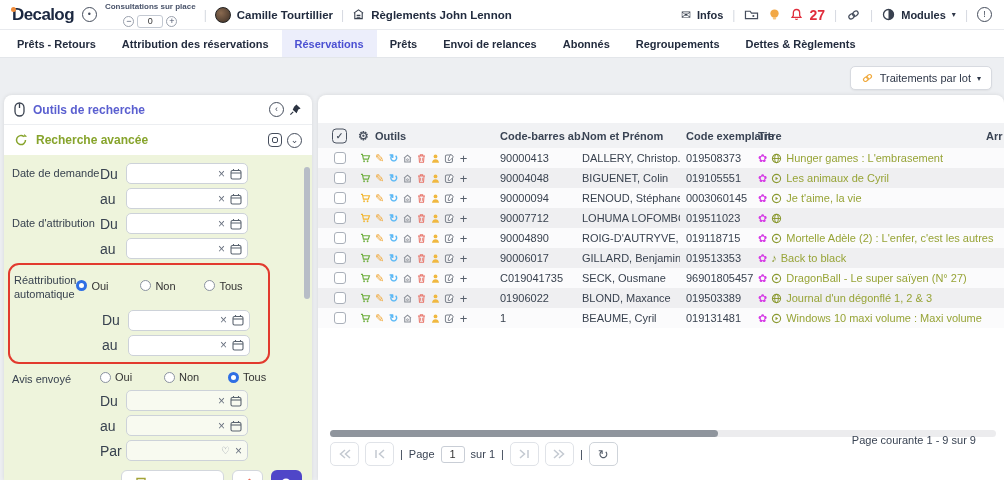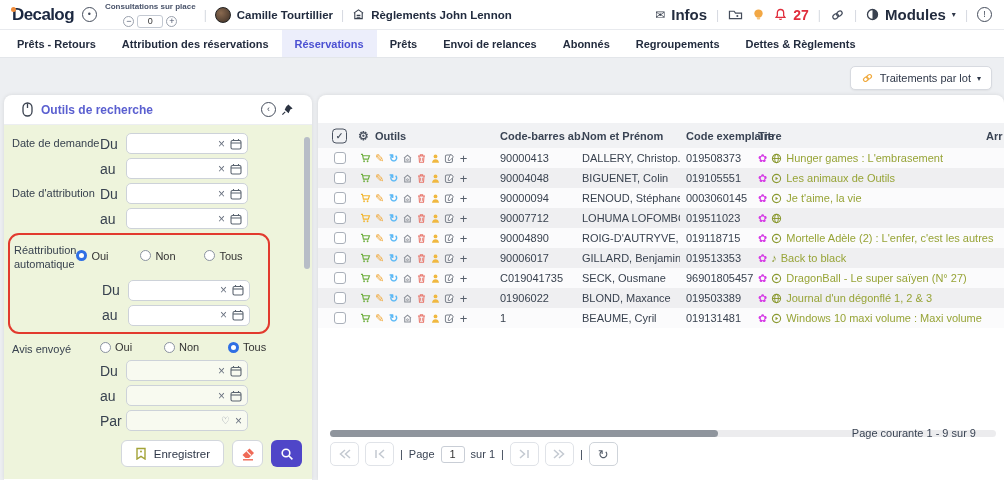--- a/index.html
+++ b/index.html
@@ -21,33 +21,33 @@
   .consult { display:flex; flex-direction:column; align-items:center; gap:4px; }
   .consult-label { font-size:8px; color:#49536a; font-weight:bold; white-space:nowrap; }
   .stepper { display:flex; align-items:center; gap:3px; }
   .stepbtn { width:11px; height:11px; border:1px solid #9aa1ad; border-radius:50%; font-size:9px; display:flex; align-items:center; justify-content:center; color:#49536a; background:#fff; }
   .countbox { width:26px; height:13px; border:1px solid #c3c9d2; border-radius:3px; text-align:center; font-size:9px; color:#333; padding:0; }
   .sep { color:#d5d9e0; font-size:12px; }
   .uname { font-weight:bold; font-size:11.5px; color:#222c3f; white-space:nowrap; }
   .avatar { width:16px; height:16px; border-radius:50%; background:radial-gradient(circle at 35% 35%, #8a6a50, #3c2f26); border:1px solid #222; }
   .hgrp { display:flex; align-items:center; gap:6px; }
   .hright { margin-left:auto; display:flex; align-items:center; gap:9px; }
-  .hlabel { font-weight:bold; font-size:15px; color:#232c3e; }
+  .hlabel { font-weight:bold; font-size:11px; color:#232c3e; }
   .badge27 { color:#e02d3c; font-weight:bold; font-size:14px; }
   .glyph { font-size:12px; color:#39414f; line-height:1; }
   
   .tabs { position:absolute; top:30px; left:0; right:0; height:28px; background:#fff; border-bottom:1px solid #e3e6ea; display:flex; align-items:stretch; padding:0 4px; z-index:5; }
   .tab { padding:0 13px; display:flex; align-items:center; font-weight:bold; font-size:11px; color:#232c3e; white-space:nowrap; cursor:default; }
   .tab.active { color:#4b50d2; background:#eceefb; }
   
   .batch { position:absolute; top:66px; right:12px; height:24px; background:#fff; border:1px solid #d7dae0; border-radius:5px; display:flex; align-items:center; gap:6px; padding:0 10px; font-size:11px; color:#2e3748; box-shadow:0 1px 2px rgba(0,0,0,.06); }
   .caret { font-size:8px; color:#2e3748; }
   
   .sidebar { position:absolute; left:4px; top:95px; width:308px; bottom:0; background:#fff; border-radius:8px 8px 0 0; box-shadow:0 0 4px rgba(0,0,0,.10); overflow:hidden; }
-  .sb-row { height:30px; display:flex; align-items:center; gap:8px; padding:0 18px; }
+  .sb-row { height:30px; display:flex; align-items:center; gap:8px; padding:0 10px; }
   .sb-row.bordered { border-bottom:1px solid #eceef1; }
   .sb-title { color:#5a5fd0; font-weight:bold; font-size:12px; }
   .sb-adv-title { color:#87a42c; font-weight:bold; font-size:12px; }
   .sb-right { margin-left:auto; display:flex; gap:5px; align-items:center; }
   .sqicon { width:14px; height:14px; border:1.3px solid #454d5c; border-radius:4px; display:inline-flex; align-items:center; justify-content:center; }
   .sqicon i { width:6px; height:6px; border:1.3px solid #454d5c; border-radius:2px; display:block; }
   .form { position:relative; background:#eef4dc; padding:8px 10px 4px 8px; }
   .frow { display:flex; align-items:center; margin-bottom:4px; }
   .flab { width:88px; font-size:11px; color:#38424f; align-self:flex-start; padding-top:4px; line-height:1.25; }
   .fsub { width:26px; font-size:14px; color:#38424f; }
@@ -83,21 +83,21 @@
   .c-title { position:absolute; left:440px; top:0; height:20px; display:flex; align-items:center; gap:4px; white-space:nowrap; }
   .flower { color:#d63ce6; font-size:11px; line-height:1; }
   .media { display:inline-flex; }
   .t-text { color:#97a437; font-size:11px; }
   .hscroll-track { position:absolute; left:12px; right:8px; top:335px; height:7px; background:#ececee; border-radius:4px; }
   .hscroll-thumb { position:absolute; left:0; top:0; height:7px; width:388px; background:#8f959d; border-radius:4px; }
   .pager { position:absolute; left:12px; top:347px; display:flex; align-items:center; gap:6px; font-size:11px; color:#3a4454; }
   .pbtn { width:29px; height:24px; border:1px solid #e0e3e8; border-radius:5px; display:flex; align-items:center; justify-content:center; background:#fff; color:#c3c9d1; }
   .pbtn.dark { border-color:#cfd4da; color:#555e6b; font-size:13px; }
   .pinput { width:24px; height:17px; border:1px solid #c9ced6; border-radius:3px; text-align:center; font-size:11px; color:#333; }
-  .psum { position:absolute; right:28px; top:332px; font-size:11px; color:#3a4454;padding-left:33px; }
+  .psum { position:absolute; right:28px; top:339px; font-size:11px; color:#3a4454;padding-left:33px; }
 </style>
 </head>
 <body>
 
 <div class="hdr">
   <span class="logo">Decalog</span>
   <span class="circ">•</span>
   <div class="consult">
     <span class="consult-label">Consultations sur place</span>
     <span class="stepper">
@@ -184,20 +184,33 @@
         <rect x="1" y="1" width="9" height="13" rx="4.5" fill="none" stroke="#39414f" stroke-width="1.3"></rect>
         <line x1="5.5" y1="1.5" x2="5.5" y2="6" stroke="#39414f" stroke-width="1.3"></line>
       </svg>
     <span class="sb-title">Outils de recherche</span>
     <span class="sb-right">
       <span class="circ">‹</span>
       <svg width="13" height="13" viewBox="0 0 14 14">
           <path d="M8 1.5 12.5 6 10 7l-1.8 4L4 7.2 5.5 4z" fill="#2c3442"></path>
           <line x1="4.5" y1="9.5" x2="1.5" y2="12.5" stroke="#2c3442" stroke-width="1.3"></line>
         </svg>
+    </span>
+  </div>
+  <div class="sb-row">
+    <svg width="14" height="14" viewBox="0 0 14 14">
+        <path d="M11.5 7a4.5 4.5 0 1 1-1.6-3.4" fill="none" stroke="#87a42c" stroke-width="1.5"></path>
+        <path d="M10 1l.3 2.9 2.8-.5z" fill="#87a42c"></path>
+      </svg>
+    <span class="sb-adv-title">Recherche avancée</span>
+    <span class="sb-right">
+      <span class="sqicon">
+          <i></i>
+        </span>
+      <span class="circ">⌄</span>
     </span>
   </div>
 
   <div class="form">
     <div class="vscroll"></div>
 
     <div class="frow">
       <span class="flab">Date de demande</span>
       <span class="fsub">Du</span>
       <span class="inpbox">
@@ -498,21 +511,21 @@
     <span class="c-title">
       <span class="flower">✿</span>
 
       <span class="media media-play" style="display: inline-flex;">
             <svg width="11" height="11" viewBox="0 0 14 14">
               <circle cx="7" cy="7" r="5.2" fill="none" stroke="#8a9930" stroke-width="1.4"></circle>
               <path d="M5.8 4.8 9 7l-3.2 2.2z" fill="#8a9930"></path>
             </svg>
           </span>
 
-      <span class="t-text">Les animaux de Outils</span>
+      <span class="t-text">Les animaux de Cyril</span>
     </span>
   </div>
 
   <div class="trow">
     <span class="rcb"></span>
     <span class="rtools">
       <span class="ti" style="color: rgb(242, 182, 48);">
             <svg width="12" height="12" viewBox="0 0 17 15">
               <path d="M1.5 2h2.2l1.6 7.2h7.5L14.6 4H4.4" fill="none" stroke="currentColor" stroke-width="1.8"></path>
               <circle cx="6.3" cy="12.5" r="1.4" fill="currentColor"></circle>

